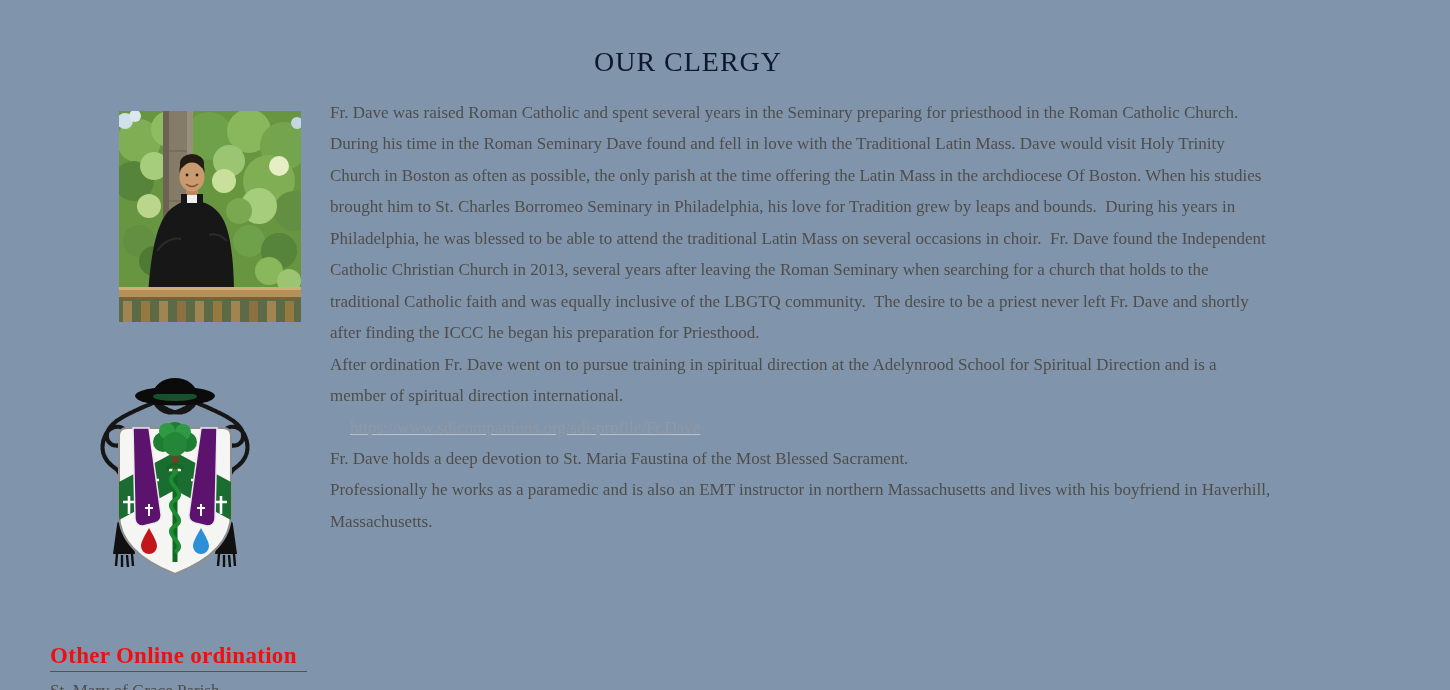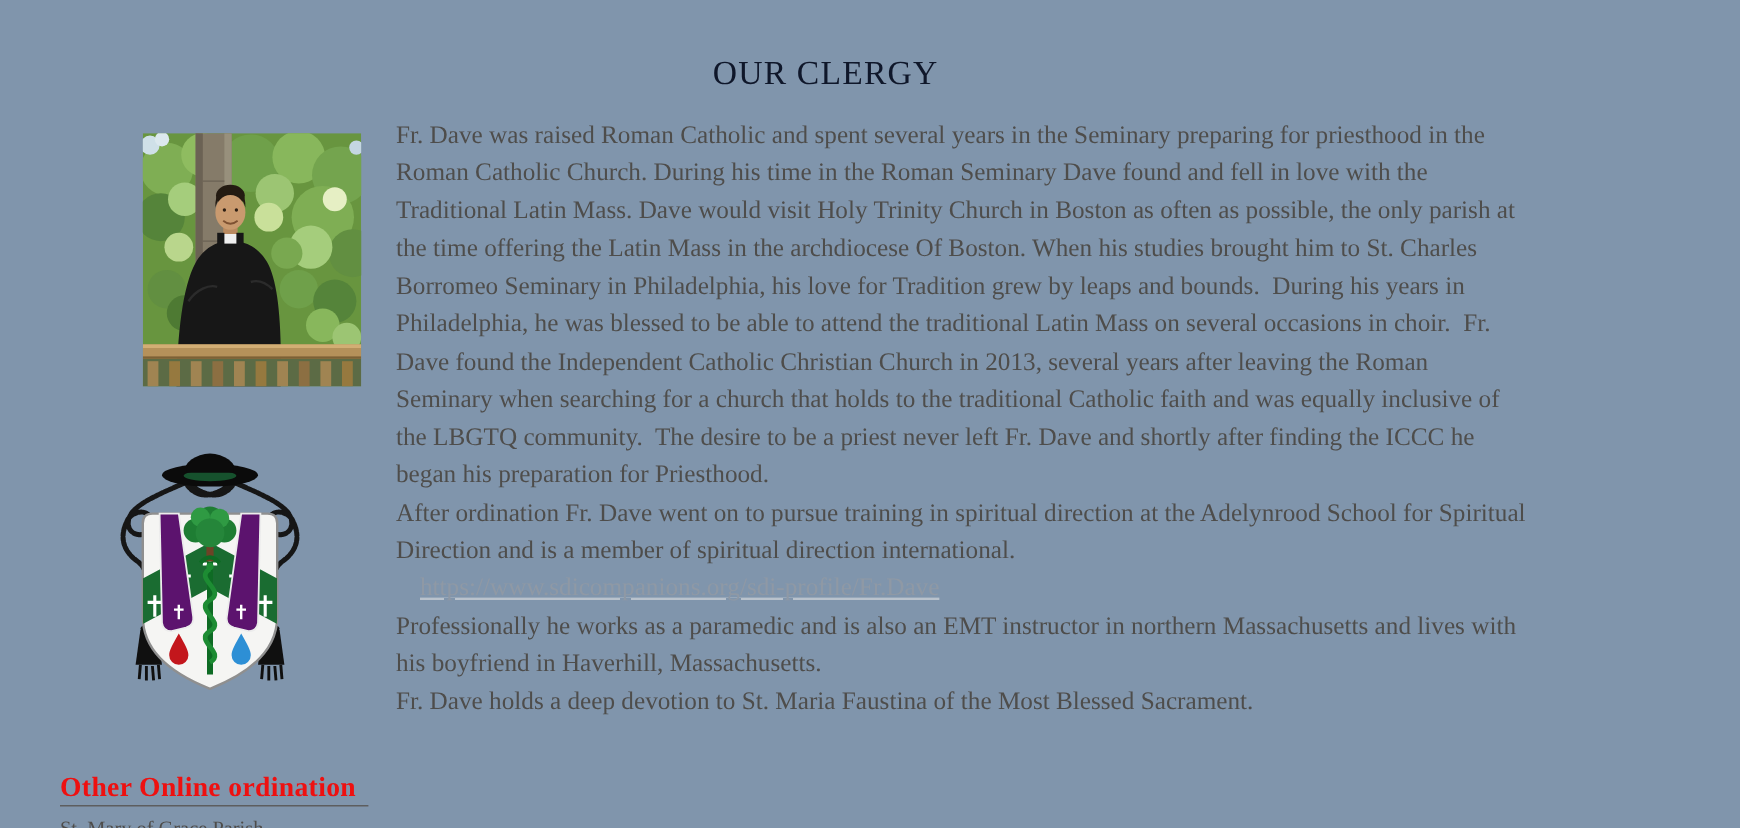--- a/index.html
+++ b/index.html
@@ -32,21 +32,21 @@
     position: absolute;
     left: 93px; top: 368px;
     width: 164px; height: 217px;
   }
   .photo-wrap svg, .crest-wrap svg { display: block; }
 
   .bio {
     position: absolute;
     left: 330px; top: 97px;
     width: 945px;
-    font-size: 21px;
+    font-size: 17px;
     line-height: 31.45px;
     color: #4e4d4b;
   }
   .bio p { margin: 0; }
   .sdi-link {
     display: block;
     color: #8f99a5;
     text-decoration: underline;
     text-decoration-color: #b9c2cc;
     margin-left: 20px;
@@ -241,20 +241,20 @@
         <ellipse cx="82" cy="28.5" rx="22" ry="4.5" fill="#16512d"></ellipse>
         <path d="M62,26 A20,14 0 0 1 102,26 Z" fill="#0b0b0b"></path>
       </g>
     </svg>
   </div>
 
   <div class="bio">
     <p>Fr. Dave was raised Roman Catholic and spent several years in the Seminary preparing for priesthood in the Roman Catholic Church. During his time in the Roman Seminary Dave found and fell in love with the Traditional Latin Mass. Dave would visit Holy Trinity Church in Boston as often as possible, the only parish at the time offering the Latin Mass in the archdiocese Of Boston. When his studies brought him to St. Charles Borromeo Seminary in Philadelphia, his love for Tradition grew by leaps and bounds.&nbsp; During his years in Philadelphia, he was blessed to be able to attend the traditional Latin Mass on several occasions in choir.&nbsp; Fr. Dave found the Independent Catholic Christian Church in 2013, several years after leaving the Roman Seminary when searching for a church that holds to the traditional Catholic faith and was equally inclusive of the LBGTQ community.&nbsp; The desire to be a priest never left Fr. Dave and shortly after finding the ICCC he began his preparation for Priesthood.</p>
     <p>After ordination Fr. Dave went on to pursue training in spiritual direction at the Adelynrood School for Spiritual Direction and is a member of spiritual direction international.</p>
     <a class="sdi-link" href="#">https://www.sdicompanions.org/sdi-profile/Fr.Dave</a>
+    <p>Fr. Dave holds a deep devotion to St. Maria Faustina of the Most Blessed Sacrament.</p>
     <p>Professionally he works as a paramedic and is also an EMT instructor in northern Massachusetts and lives with his boyfriend in Haverhill, Massachusetts.</p>
-    <p>Fr. Dave holds a deep devotion to St. Maria Faustina of the Most Blessed Sacrament.</p>
   </div>
 
   <a class="ministries-heading" href="#">Other Online ordination</a>
   <div class="ministries-item">St. Mary of Grace Parish</div>
 
 </div>
 
 </body></html>

